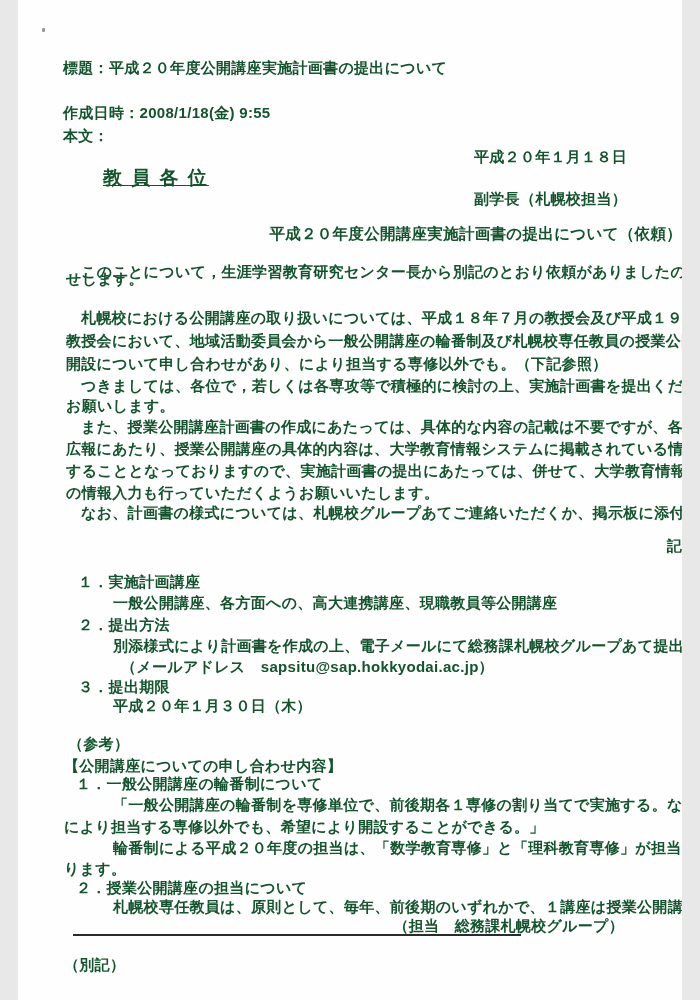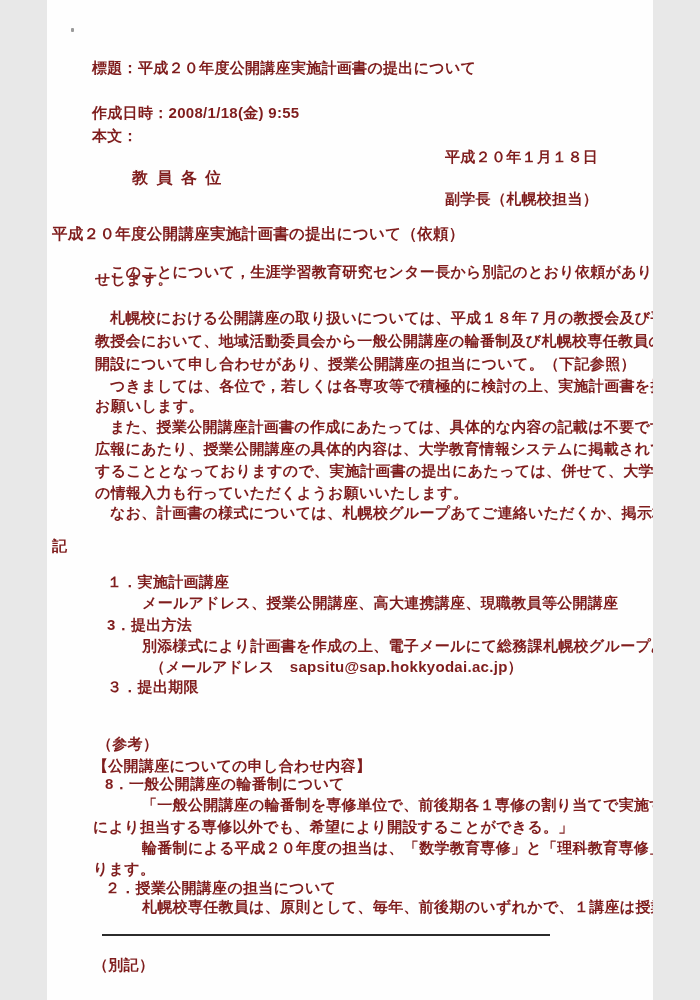--- a/index.html
+++ b/index.html
@@ -1,36 +1,36 @@
 <!DOCTYPE html>
 <html><head>
 <meta charset="utf-8">
 <style>
   html,body{margin:0;padding:0;background:#e8e8e8;}
   .page{
     position:relative;
-    width:606px;height:1000px;
+    width:664px;height:1000px;
     margin:0 auto;
     background:#fefefe;
     font-family:"Liberation Sans","DejaVu Sans",sans-serif;
     font-weight:600;
-    color:#7f1d1d;
+    color:#14532d;
     overflow:hidden;
   }
   .ln{
     position:absolute;
     white-space:pre;
     font-size:15px;
     line-height:19px;
     letter-spacing:0.3px;
   }
-  .center{left:5px;right:0;text-align:left;}
+  .center{left:16px;right:0;text-align:right;}
   .right{text-align:right;}
   .meta{font-size:15px;}
-  .addressee{font-size:16px;letter-spacing:2px;}
+  .addressee{font-size:19px;letter-spacing:2px;text-decoration:underline;}
   .doc-title{font-size:15.5px;}
   .rule{
     position:absolute;
     height:2px;
     background:#2b2b2b;
   }
   .speck{
     position:absolute;
     width:3px;height:4px;
     background:#9a9a9a;
@@ -50,50 +50,52 @@
 
   <div class="ln right" style="top:147px;right:55px">平成２０年１月１８日</div>
   <div class="ln addressee" style="top:168px;left:85px">教 員 各 位</div>
   <div class="ln right" style="top:189px;right:55px">副学長（札幌校担当）</div>
   <div class="ln center doc-title" style="top:224px">平成２０年度公開講座実施計画書の提出について（依頼）</div>
 
   <div class="ln" style="top:262px;left:63px">このことについて，生涯学習教育研究センター長から別記のとおり依頼がありましたのでお知ら</div>
   <div class="ln" style="top:269px;left:48px">せします。</div>
   <div class="ln" style="top:308px;left:63px">札幌校における公開講座の取り扱いについては、平成１８年７月の教授会及び平成１９年１月の</div>
   <div class="ln" style="top:331px;left:48px">教授会において、地域活動委員会から一般公開講座の輪番制及び札幌校専任教員の授業公開講座</div>
-  <div class="ln" style="top:354px;left:48px">開設について申し合わせがあり、授業公開講座の担当について。（下記参照）</div>
+  <div class="ln" style="top:354px;left:48px">開設について申し合わせがあり、により担当する専修以外でも。（下記参照）</div>
   <div class="ln" style="top:376px;left:63px">つきましては、各位で，若しくは各専攻等で積極的に検討の上、実施計画書を提出くださるよう</div>
   <div class="ln" style="top:396px;left:48px">お願いします。</div>
   <div class="ln" style="top:417px;left:63px">また、授業公開講座計画書の作成にあたっては、具体的な内容の記載は不要ですが、各方面への</div>
   <div class="ln" style="top:439px;left:48px">広報にあたり、授業公開講座の具体的内容は、大学教育情報システムに掲載されている情報を活用</div>
   <div class="ln" style="top:461px;left:48px">することとなっておりますので、実施計画書の提出にあたっては、併せて、大学教育情報システム</div>
   <div class="ln" style="top:483px;left:48px">の情報入力も行っていただくようお願いいたします。</div>
   <div class="ln" style="top:503px;left:63px">なお、計画書の様式については、札幌校グループあてご連絡いただくか、掲示板に添付してあり</div>
 
   <div class="ln center" style="top:536px">記</div>
 
   <div class="ln" style="top:572px;left:60px">１．実施計画講座</div>
-  <div class="ln" style="top:593px;left:95px">メールアドレス、授業公開講座、高大連携講座、現職教員等公開講座</div>
+  <div class="ln" style="top:593px;left:95px">一般公開講座、各方面への、高大連携講座、現職教員等公開講座</div>
 
-  <div class="ln" style="top:615px;left:60px">3．提出方法</div>
+  <div class="ln" style="top:615px;left:60px">２．提出方法</div>
   <div class="ln" style="top:636px;left:95px">別添様式により計画書を作成の上、電子メールにて総務課札幌校グループあて提出願います。</div>
   <div class="ln" style="top:657px;left:103px">（メールアドレス　sapsitu@sap.hokkyodai.ac.jp）</div>
 
   <div class="ln" style="top:677px;left:60px">３．提出期限</div>
+  <div class="ln" style="top:696px;left:95px">平成２０年１月３０日（木）</div>
 
   <div class="ln" style="top:734px;left:50px">（参考）</div>
   <div class="ln" style="top:756px;left:46px">【公開講座についての申し合わせ内容】</div>
 
-  <div class="ln" style="top:774px;left:58px">8．一般公開講座の輪番制について</div>
+  <div class="ln" style="top:774px;left:58px">１．一般公開講座の輪番制について</div>
   <div class="ln" style="top:795px;left:95px">「一般公開講座の輪番制を専修単位で、前後期各１専修の割り当てで実施する。なお、輪番制</div>
   <div class="ln" style="top:817px;left:46px">により担当する専修以外でも、希望により開設することができる。」</div>
   <div class="ln" style="top:838px;left:95px">輪番制による平成２０年度の担当は、「数学教育専修」と「理科教育専修」が担当となってお</div>
   <div class="ln" style="top:859px;left:46px">ります。</div>
 
   <div class="ln" style="top:878px;left:58px">２．授業公開講座の担当について</div>
   <div class="ln" style="top:897px;left:95px">札幌校専任教員は、原則として、毎年、前後期のいずれかで、１講座は授業公開講座とする。</div>
 
+  <div class="ln right" style="top:916px;right:58px">（担当　総務課札幌校グループ）</div>
 
   <div class="rule" style="top:934px;left:55px;width:448px"></div>
 
   <div class="ln" style="top:955px;left:46px">（別記）</div>
 
 </div>
 
 </body></html>

